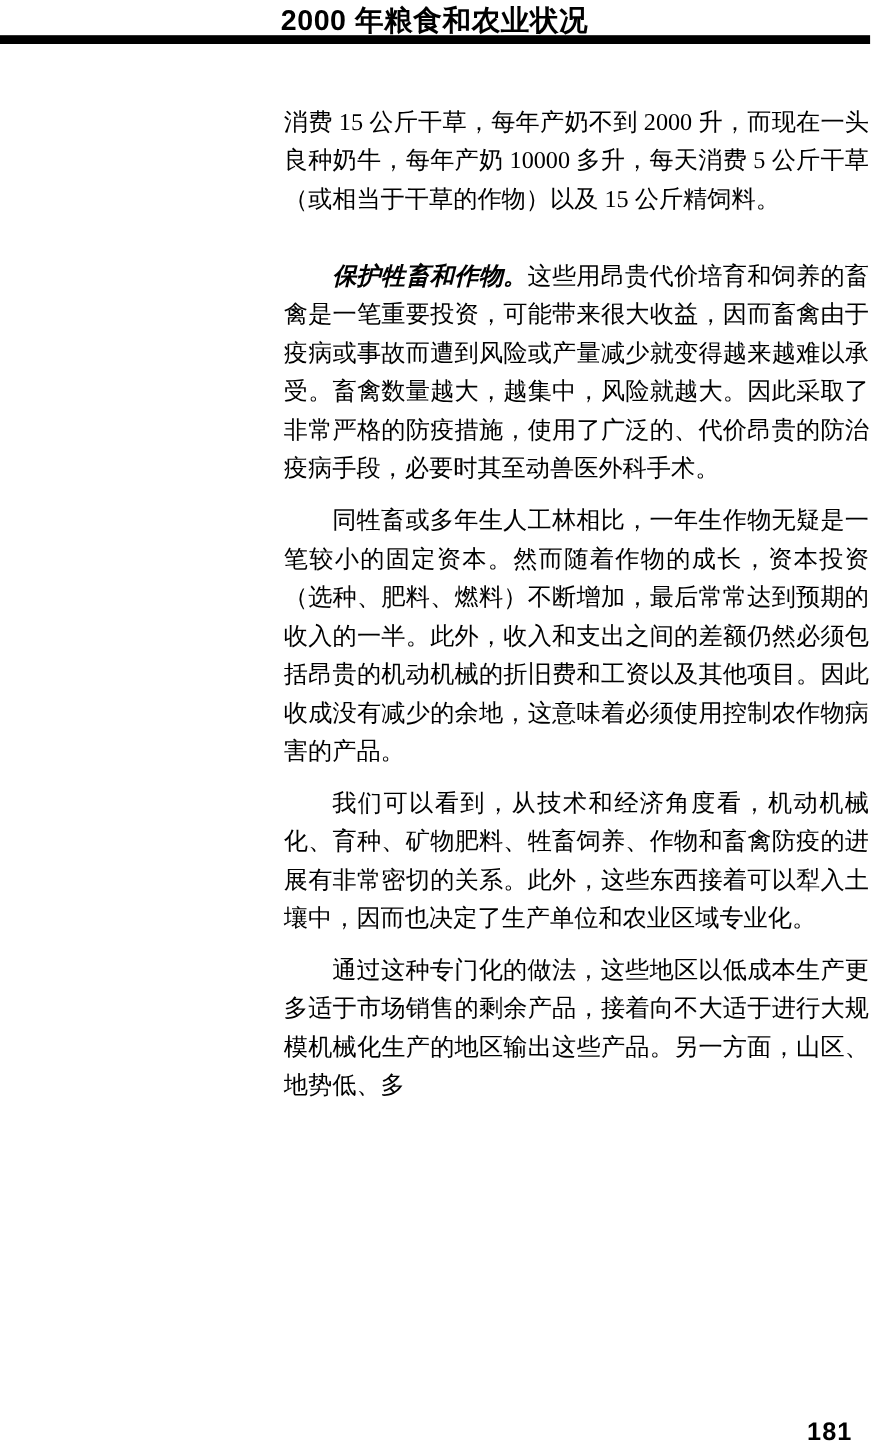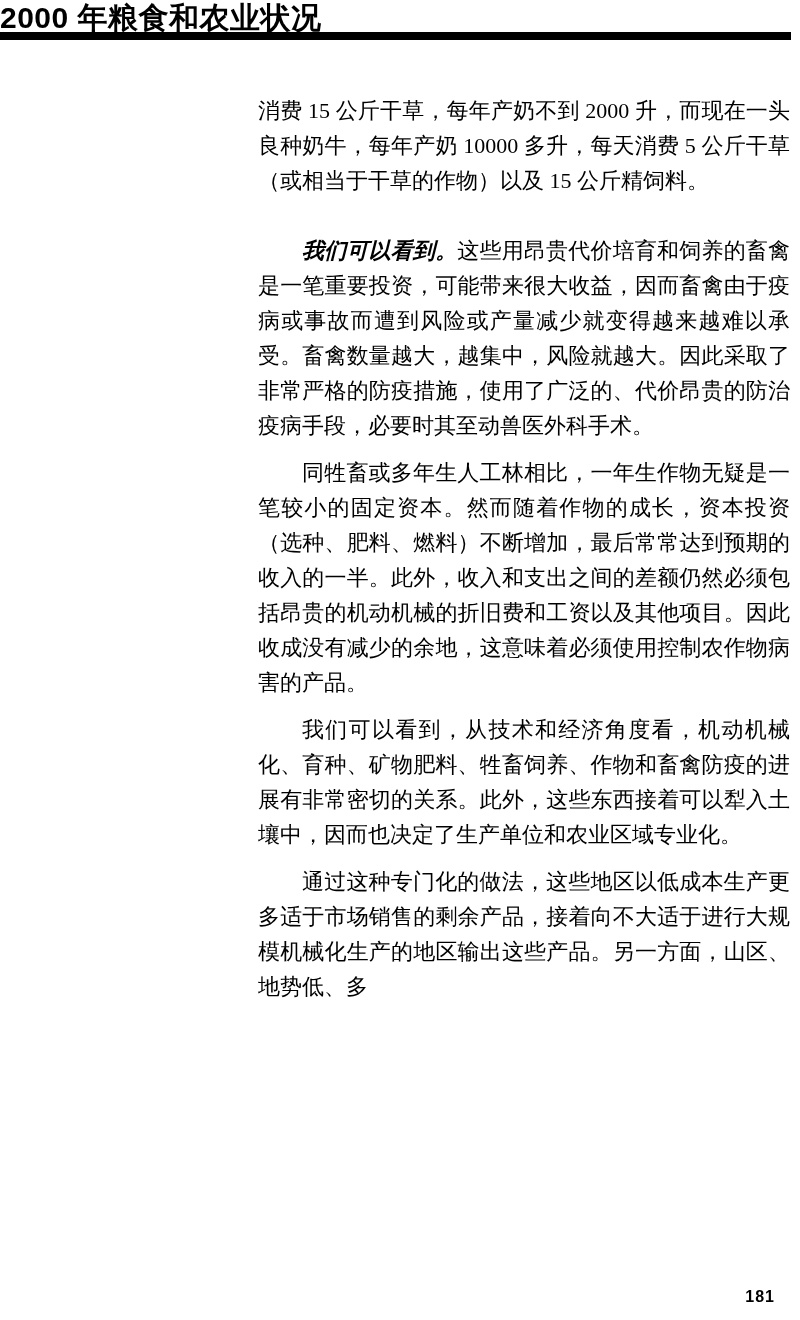--- a/index.html
+++ b/index.html
@@ -15,24 +15,24 @@
     background: #ffffff;
     overflow: hidden;
     font-family: "Liberation Serif", serif;
   }
   
   .header-title {
     position: absolute;
     top: 4px;
     left: 0;
     width: 790px;
-    text-align: left;
+    text-align: center;
     font-family: "Liberation Sans", sans-serif;
     font-weight: bold;
-    font-size: 30px;
+    font-size: 26px;
     line-height: 28px;
     letter-spacing: 0.5px;
     white-space: nowrap;
   }
   .header-rule {
     position: absolute;
     top: 32px;
     left: 0;
     width: 791px;
     height: 8px;
@@ -70,42 +70,42 @@
     font-weight: bold;
     font-style: italic;
   }
   
   .page-number {
     position: absolute;
     top: 1288px;
     right: 25px;
     font-family: "Liberation Sans", sans-serif;
     font-weight: bold;
-    font-size: 16px;
+    font-size: 23px;
     letter-spacing: 1px;
   }
 </style>
 </head>
 <body>
 
 <div class="page">
 
   <div class="header-title">2000 年粮食和农业状况</div>
 
   <div class="header-rule"></div>
 
 
   <main class="body-column">
 
     <p>
       <span>消费 15 公斤干草，每年产奶不到 2000 升，而现在一头良种奶牛，每年产奶 10000 多升，每天消费 5 公斤干草（或相当于干草的作物）以及 15 公斤精饲料。</span>
     </p>
 
     <p class="indent sect">
-      <span class="run-in-heading">我们可以看到。</span><span>这些用昂贵代价培育和饲养的畜禽是一笔重要投资，可能带来很大收益，因而畜禽由于疫病或事故而遭到风险或产量减少就变得越来越难以承受。畜禽数量越大，越集中，风险就越大。因此采取了非常严格的防疫措施，使用了广泛的、代价昂贵的防治疫病手段，必要时其至动兽医外科手术。</span>
+      <span class="run-in-heading">保护牲畜和作物。</span><span>这些用昂贵代价培育和饲养的畜禽是一笔重要投资，可能带来很大收益，因而畜禽由于疫病或事故而遭到风险或产量减少就变得越来越难以承受。畜禽数量越大，越集中，风险就越大。因此采取了非常严格的防疫措施，使用了广泛的、代价昂贵的防治疫病手段，必要时其至动兽医外科手术。</span>
     </p>
 
     <p class="indent">
       <span>同牲畜或多年生人工林相比，一年生作物无疑是一笔较小的固定资本。然而随着作物的成长，资本投资（选种、肥料、燃料）不断增加，最后常常达到预期的收入的一半。此外，收入和支出之间的差额仍然必须包括昂贵的机动机械的折旧费和工资以及其他项目。因此收成没有减少的余地，这意味着必须使用控制农作物病害的产品。</span>
     </p>
 
     <p class="indent">
       <span>我们可以看到，从技术和经济角度看，机动机械化、育种、矿物肥料、牲畜饲养、作物和畜禽防疫的进展有非常密切的关系。此外，这些东西接着可以犁入土壤中，因而也决定了生产单位和农业区域专业化。</span>
     </p>
 

